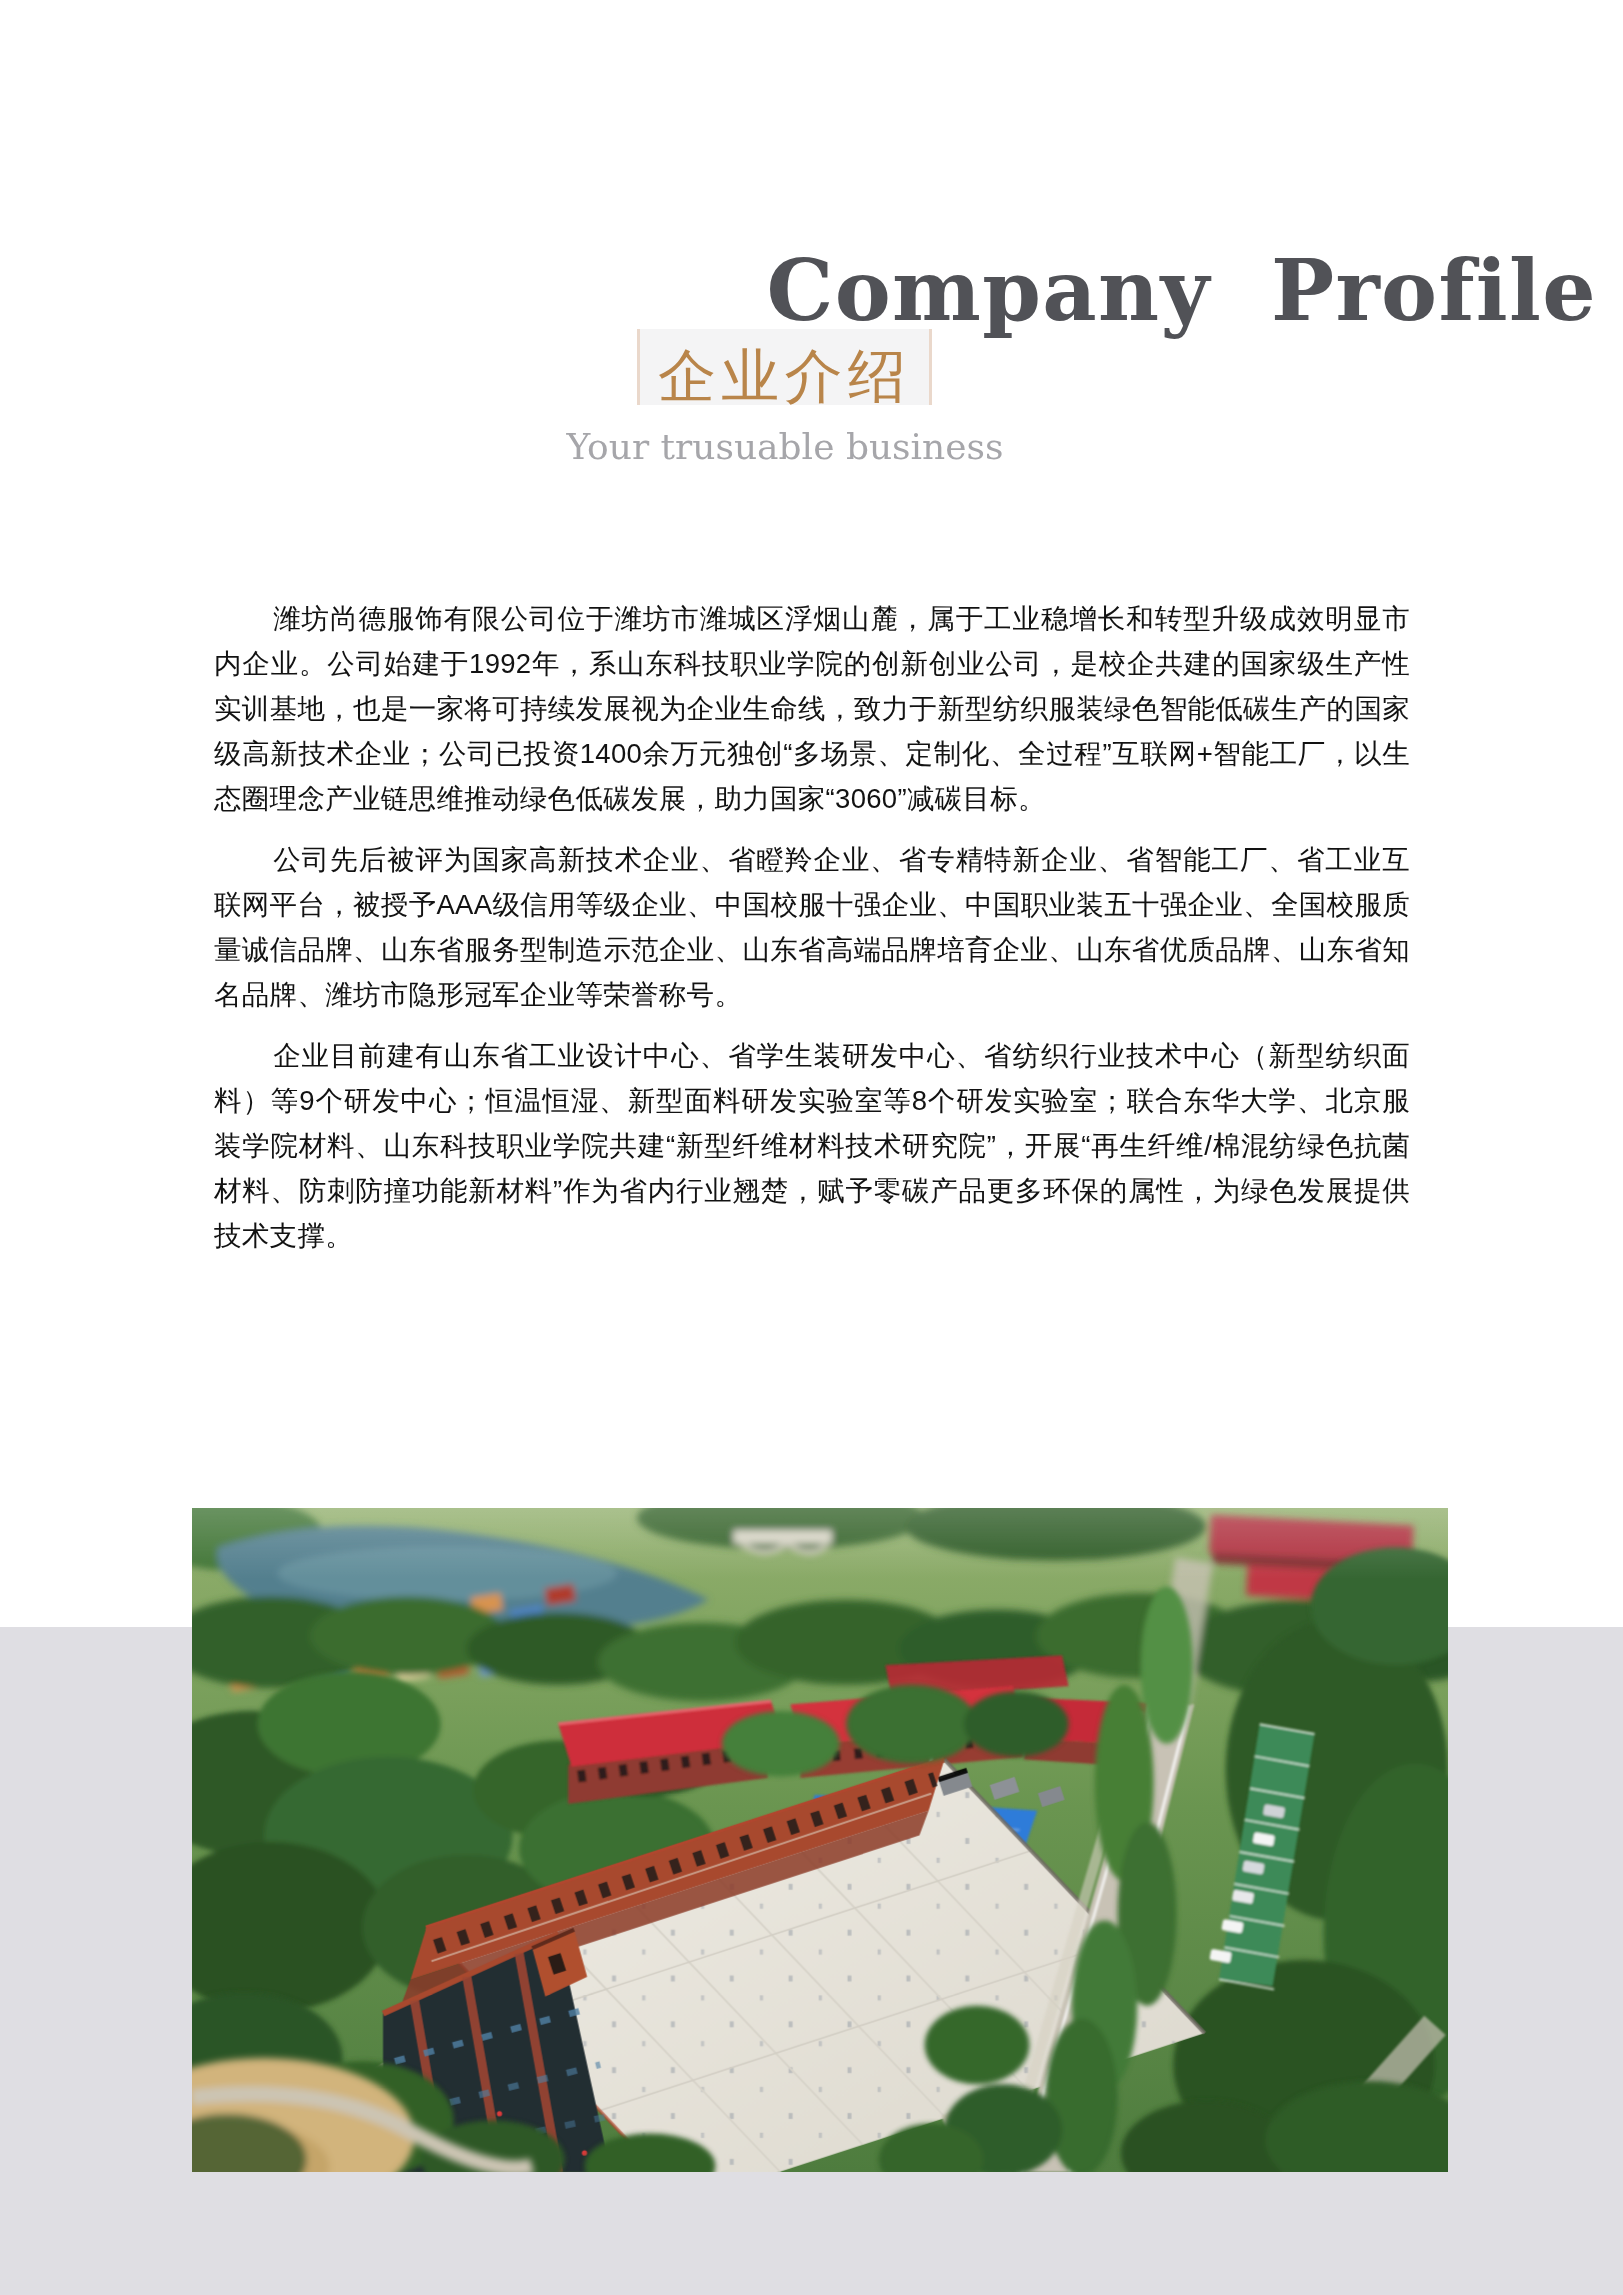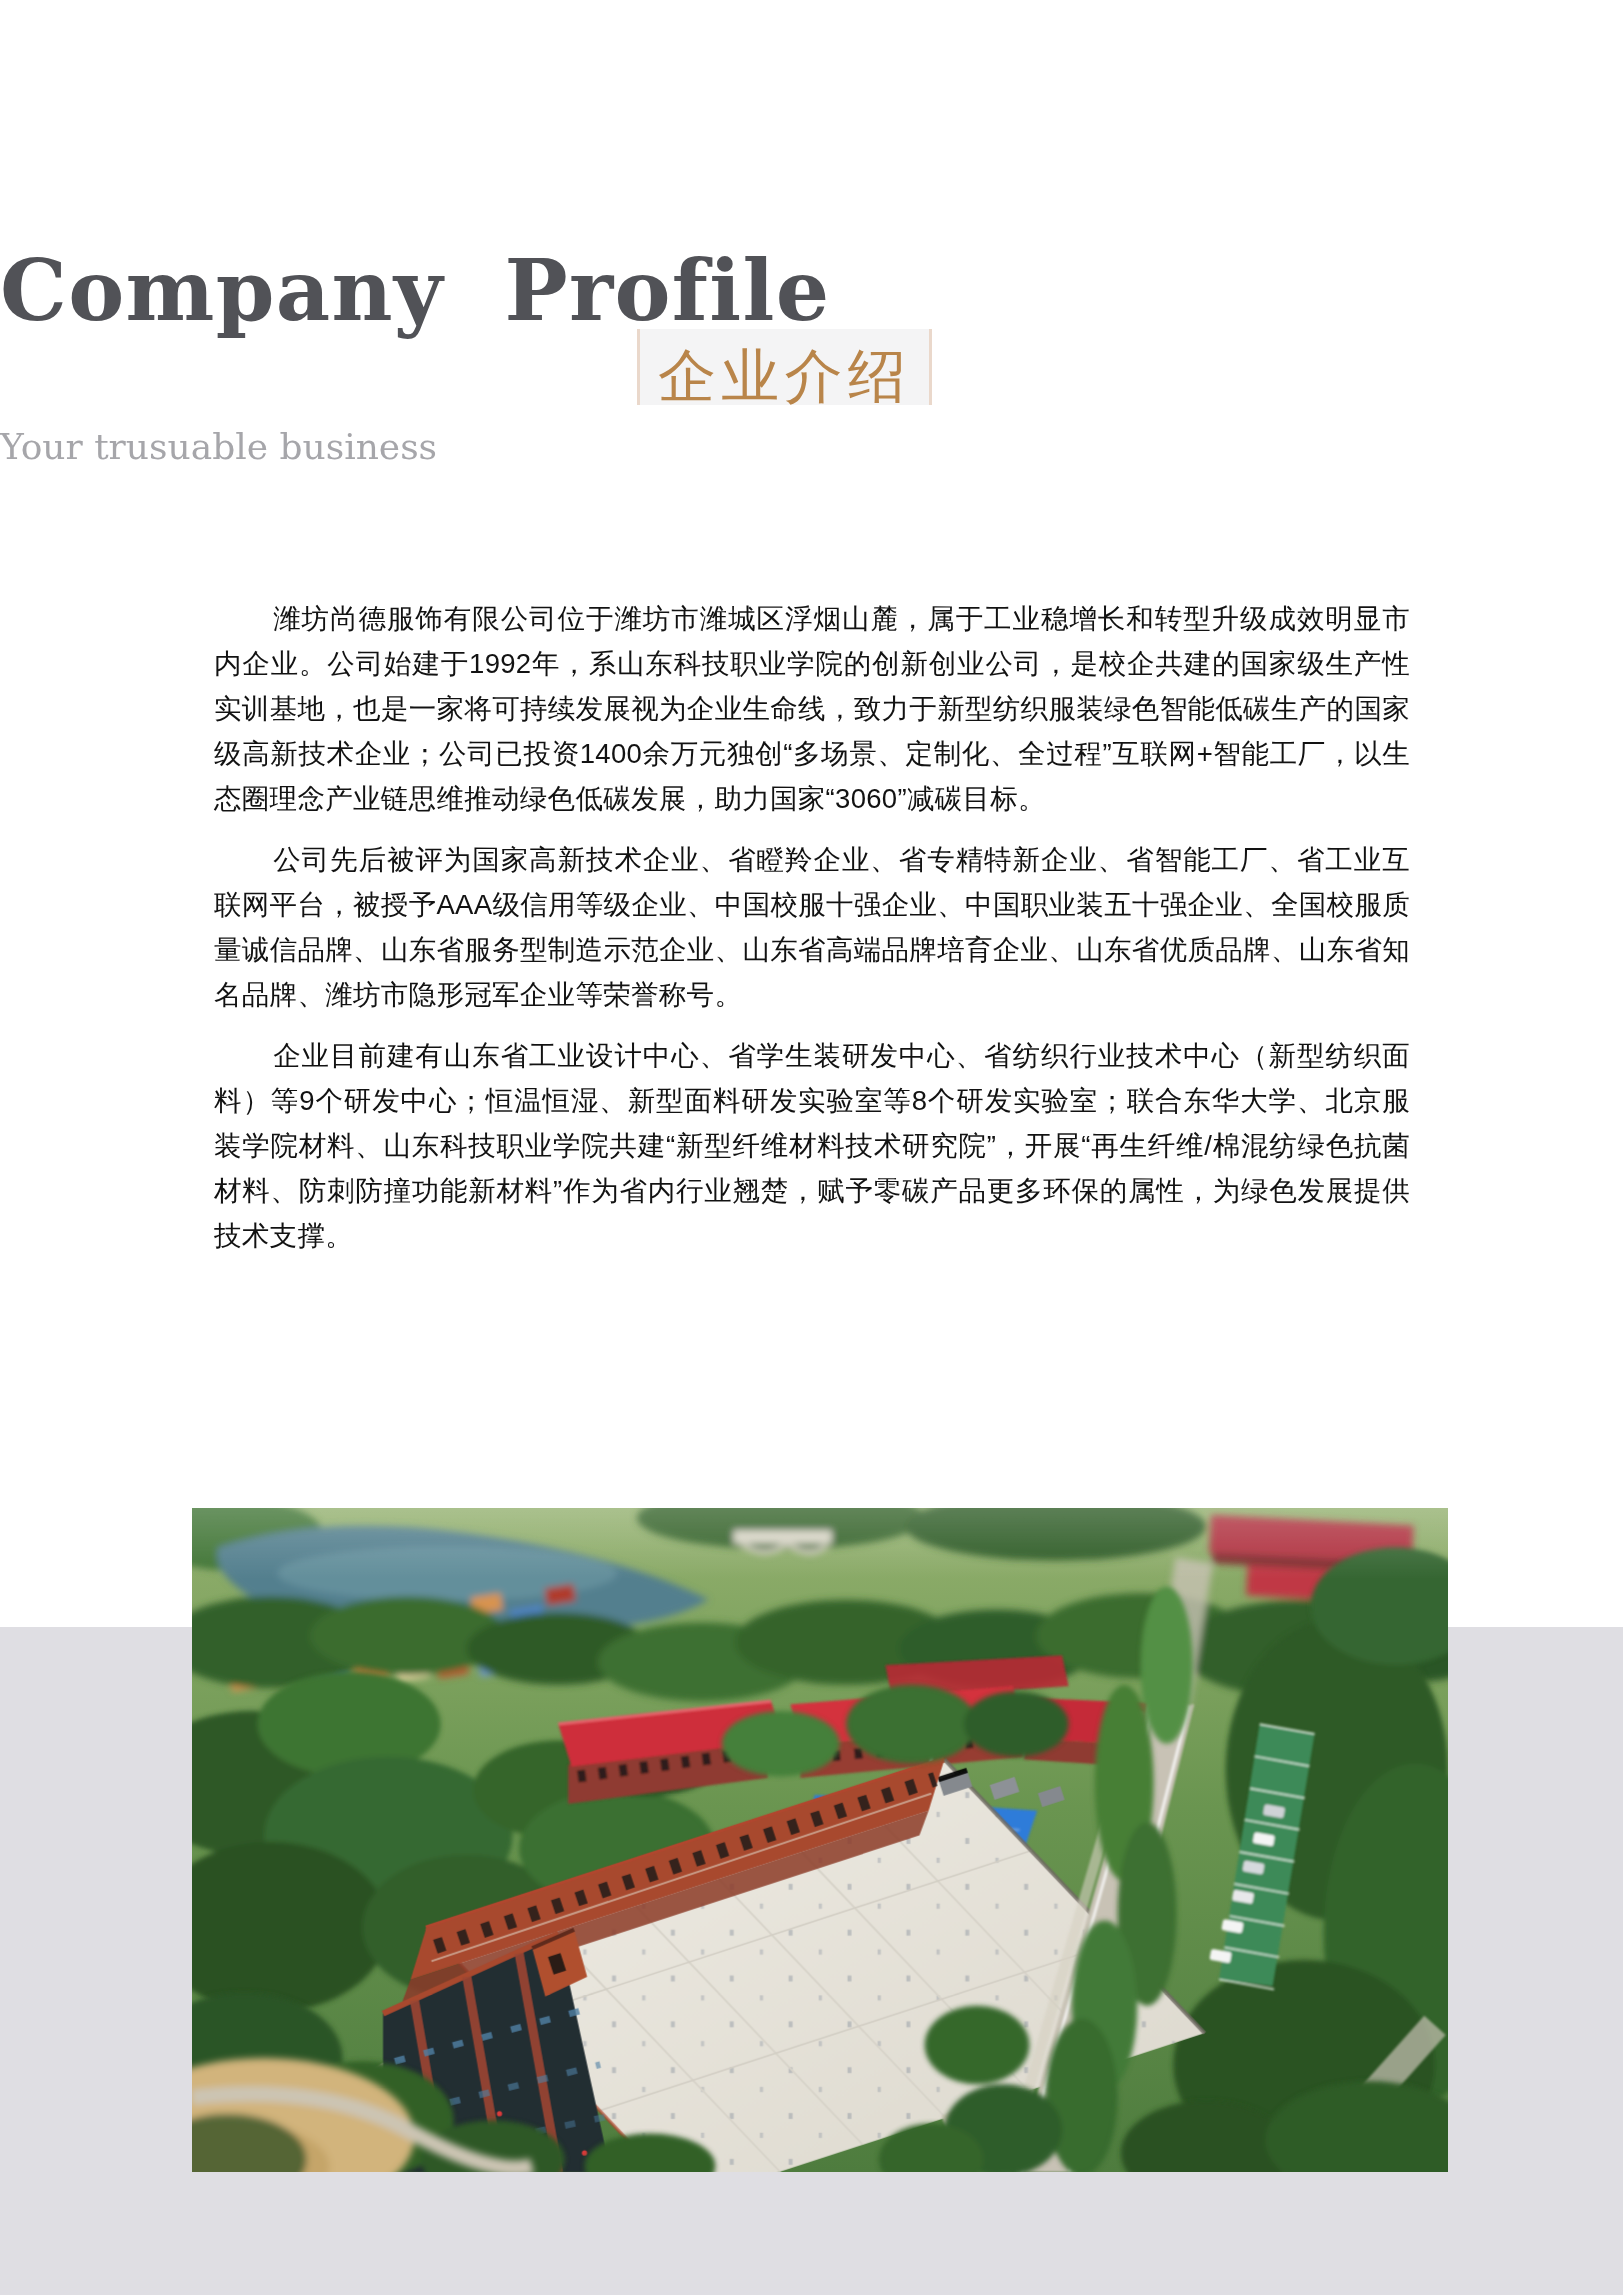--- a/index.html
+++ b/index.html
@@ -2,21 +2,21 @@
 <html style="--accent-gold: #b9854a; --title-gray: #515257; --tagline-gray: #a6a6aa; --band-gray: #dfdee3; --body-text: #121212;font-size:10.5px"><head>
 <meta charset="utf-8">
 <title>Company Profile</title>
 <style>
   html,body{margin:0;padding:0;background:#ffffff;}
   .page{position:relative;width:1623px;height:2295px;background:#ffffff;overflow:hidden;}
 
   
   .title{
     position:absolute;left:0;top:185px;width:1597px;
-    text-align:left;
+    text-align:right;
     font-family:"DejaVu Serif","Liberation Serif",serif;
     font-weight:700;font-size:84px;letter-spacing:1.3px;word-spacing:30px;
     color:var(--title-gray,#515257);
   }
   .subtitle-box{
     position:absolute;left:637px;top:329px;width:295px;height:76px;
     background:#f4f4f5;
     display:flex;align-items:flex-end;justify-content:center;
   }
   .subtitle-box .bar{
@@ -24,21 +24,21 @@
   }
   .subtitle-box .bar.left{left:0;}
   .subtitle-box .bar.right{right:0;}
   .subtitle-cn{
     font-family:"Liberation Sans","DejaVu Sans",sans-serif;
     font-size:58px;letter-spacing:5.2px;line-height:1;
     color:var(--accent-gold,#b9854a);
   }
   .tagline{
     position:absolute;left:0;top:416px;width:1570px;
-    text-align:left;
+    text-align:center;
     font-family:"DejaVu Serif","Liberation Serif",serif;
     font-size:36px;line-height:62px;
     color:var(--tagline-gray,#a6a6aa);
   }
 
   
   .body-text{
     position:absolute;left:198px;top:580px;width:1228px;
     font-family:"Liberation Sans","DejaVu Sans",sans-serif;
     font-size:27.5px;line-height:45px;letter-spacing:0.3px;

